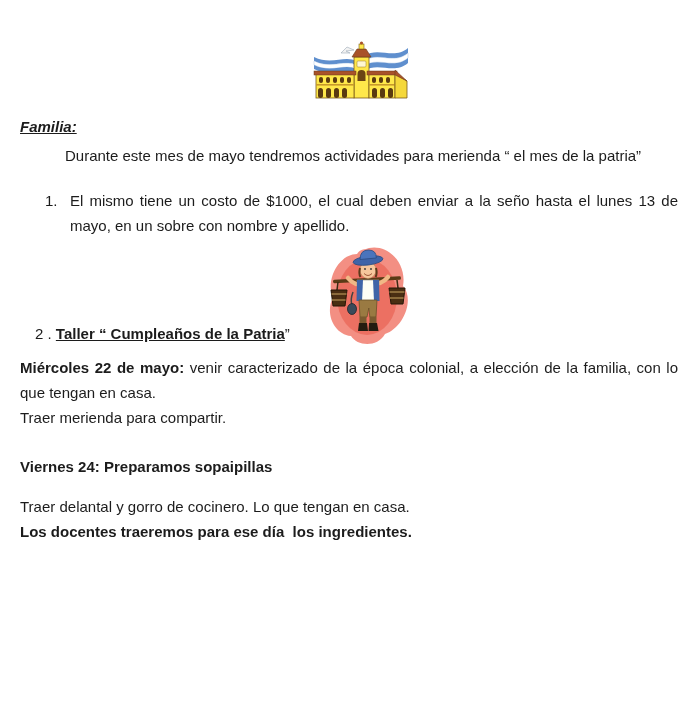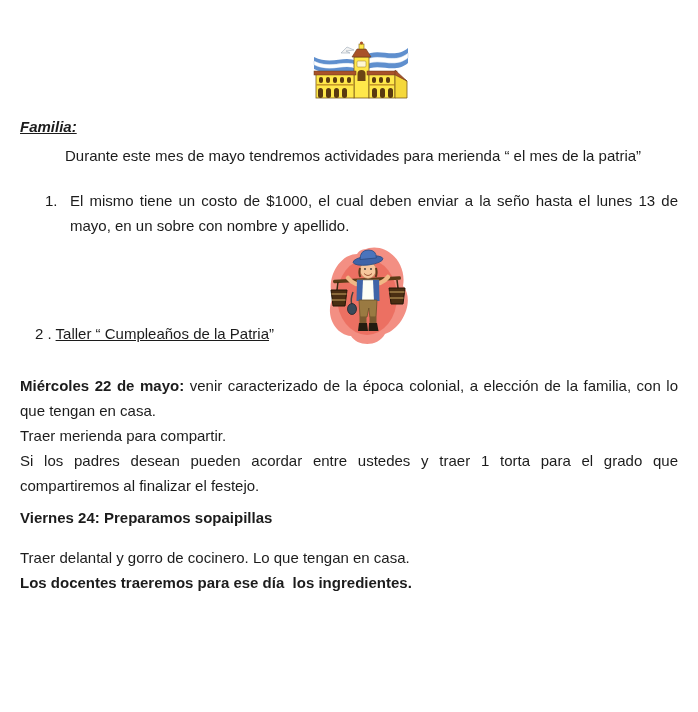--- a/index.html
+++ b/index.html
@@ -29,27 +29,27 @@
     display: flex; margin: 20px 20px 0 45px;
   }
   .item1 .num { width: 25px; flex: 0 0 25px; }
   .item1 .body { flex: 1; }
   .item1 .body div { text-align: justify; }
 
   .taller-section { position: relative; height: 112px; margin-top: 4px; }
   .vendor-wrap { position: absolute; left: 318px; top: 0; width: 102px; height: 110px; }
   .vendor-wrap svg { width: 102px; height: 110px; }
   .taller-heading { position: absolute; left: 35px; bottom: 8px; white-space: nowrap; }
-  .taller-title { font-weight: normal; text-decoration: underline; text-align: right; }
+  .taller-title { font-weight: bold; text-decoration: underline; text-align: right; }
 
   .para { margin: 0 20px; }
   .justify { text-align: justify; }
   .bold { font-weight: bold; }
-  .miercoles-block { margin-top: 19px; }
-  .viernes-heading { margin-top: 7px; font-weight: bold; }
+  .miercoles-block { margin-top: 1px; }
+  .viernes-heading { margin-top: 24px; font-weight: bold; }
   .delantal-block { margin-top: 15px; }
   .prewrap { white-space: pre-wrap; font-weight: bold; }
 </style>
 </head>
 <body>
 
 <div class="page">
 
   <div class="cabildo-wrap">
     <span>
@@ -163,19 +163,18 @@
     </div>
     <div class="taller-heading">
       <span>2 . </span><span class="taller-title">Taller “ Cumpleaños de la Patria</span><span>”</span>
     </div>
   </div>
 
   <div class="para justify miercoles-block">
     <span class="bold">Miércoles 22 de mayo:</span><span> venir caracterizado de la época colonial, a elección de la familia, con lo que tengan en casa.</span>
   </div>
   <div class="para">Traer merienda para compartir.</div>
-  <div class="para justify">Si los padres desean pueden acordar entre ustedes y traer 1 torta para el grado que compartiremos al finalizar el festejo.</div>
 
   <div class="para viernes-heading">Viernes 24: Preparamos sopaipillas</div>
   <div class="para delantal-block">Traer delantal y gorro de cocinero. Lo que tengan en casa.</div>
   <div class="para prewrap">Los docentes traeremos para ese día  los ingredientes.</div>
 
 </div>
 
 </body></html>

